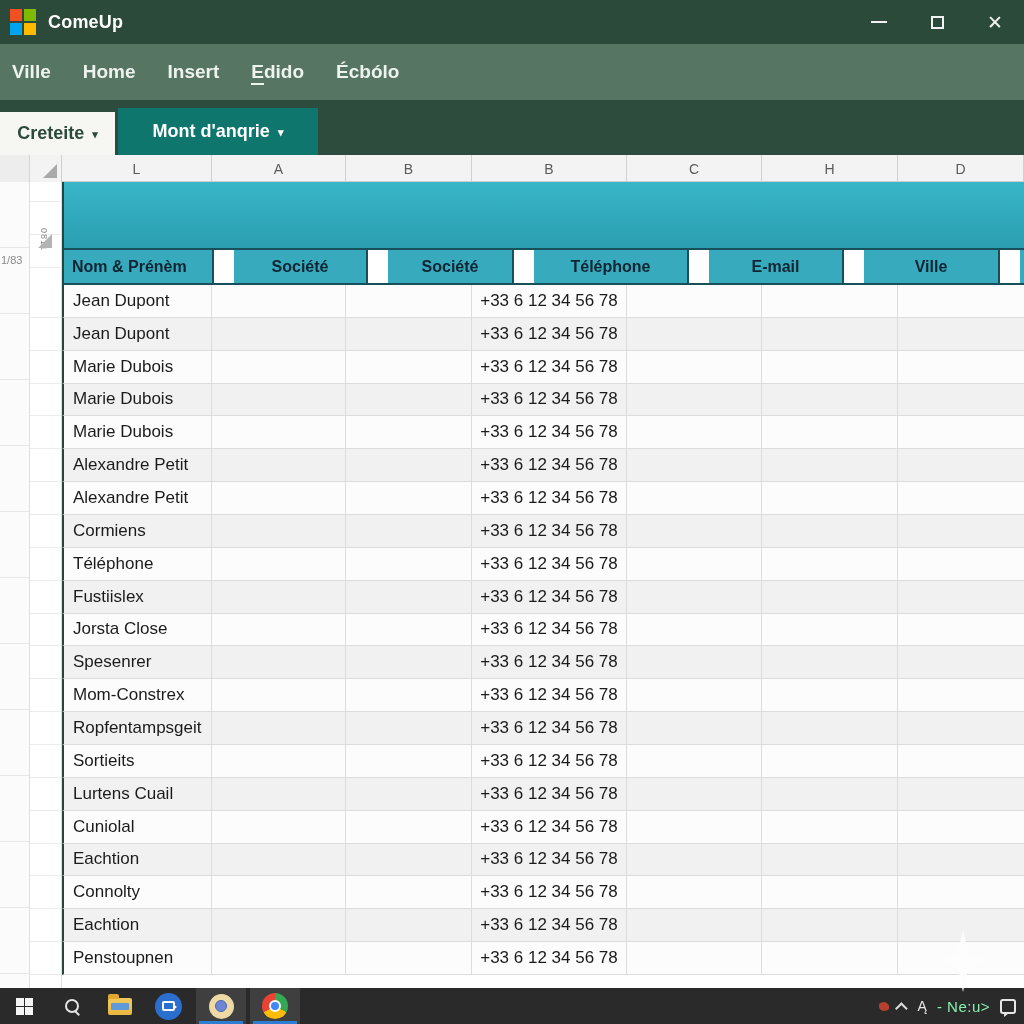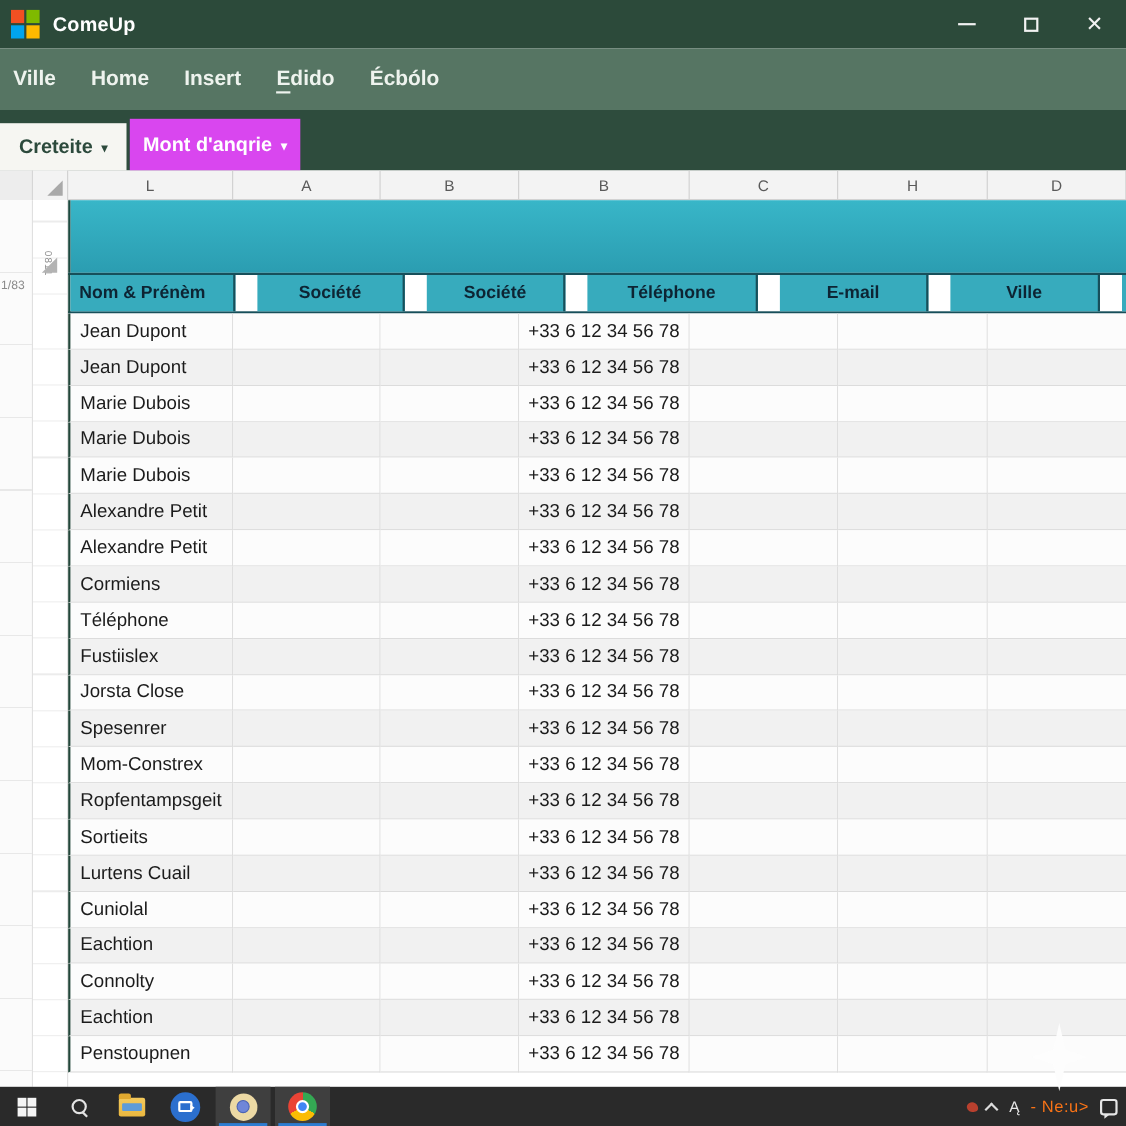--- a/index.html
+++ b/index.html
@@ -22,21 +22,21 @@
 
   
   .menubar { position:absolute; left:0; top:44px; width:1024px; height:56px; background:#567563; display:flex; align-items:center; gap:32px; padding-left:12px; }
   .menuitem { color:#eef3ee; font-size:19px; font-weight:600; }
   .menuitem .ul { border-bottom:2px solid #eef3ee; padding-bottom:1px; }
 
   
   .ribbon { position:absolute; left:0; top:100px; width:1024px; height:55px; background:#2e4c3d;text-decoration:underline; }
   .tab-light { position:absolute; left:0; top:12px; height:43px; width:115px; background:#f6f6f2; color:#2c4a3c;
                display:flex; align-items:center; justify-content:center; gap:8px; font-size:18px; font-weight:600; }
-  .tab-dark { position:absolute; left:118px; top:8px; height:47px; width:155px; background:#d946ef; color:#fff;
+  .tab-dark { position:absolute; left:118px; top:8px; height:47px; width:200px; background:#0f766e; color:#fff;
               display:flex; align-items:center; justify-content:center; gap:8px; font-size:18px; font-weight:600; }
   .dd-arrow { font-size:11px; transform:translateY(1px); }
 
   
   .colhead { position:absolute; left:0; top:155px; width:1024px; height:27px; background:#f3f3f3; border-bottom:1px solid #cfcfcf; }
   .colhead .strip { position:absolute; left:0; top:0; width:30px; height:27px; background:#ededed; border-right:1px solid #d6d6d6; }
   .colhead .selectall { position:absolute; left:30px; top:0; width:32px; height:27px; background:#f3f3f3; border-right:1px solid #cfcfcf; }
   .tri { position:absolute; right:4px; bottom:4px; width:0; height:0; border-left:14px solid transparent; border-bottom:14px solid #a9a9a9; }
   .letters { position:absolute; left:62px; top:0; width:962px; height:27px; display:grid;
              grid-template-columns:150px 134px 126px 155px 135px 136px 126px; }
@@ -99,21 +99,21 @@
   .beige-icon i { width:12px; height:12px; border-radius:50%; background:#6f86d8; border:1px solid #4c64b4; display:block; }
   .chrome-icon { width:26px; height:26px; border-radius:50%;
                  background:conic-gradient(from -120deg, #ea4335 0deg 120deg, #34a853 120deg 240deg, #fbbc05 240deg 360deg);
                  display:flex; align-items:center; justify-content:center; }
   .chrome-icon i { width:12px; height:12px; border-radius:50%; background:#4086f4; border:2px solid #fff; display:block; }
 
   .tb-right { position:absolute; right:8px; top:0; height:36px; display:flex; align-items:center; gap:10px; color:#e6e6e6; }
   .tray-red { width:10px; height:9px; background:#b8402e; border-radius:45% 60% 40% 55%; transform:rotate(-12deg); }
   .chevup { width:9px; height:9px; border-left:2px solid #dcdcdc; border-top:2px solid #dcdcdc; transform:rotate(45deg) translateY(3px); }
   .ime { font-size:14px; color:#e6e6e6; }
-  .clocktext { font-size:15px; color:#f97316; letter-spacing:.5px; }
+  .clocktext { font-size:15px; color:#86efac; letter-spacing:.5px; }
   .actioncenter { width:16px; height:15px; border:2px solid #e6e6e6; border-radius:3px; position:relative; }
   .actioncenter::after { content:""; position:absolute; left:2px; bottom:-5px; width:0; height:0;
                          border-top:4px solid #e6e6e6; border-right:5px solid transparent; }
 </style>
 </head>
 <body>
 
 <div class="stage">
 
   <div class="titlebar">

